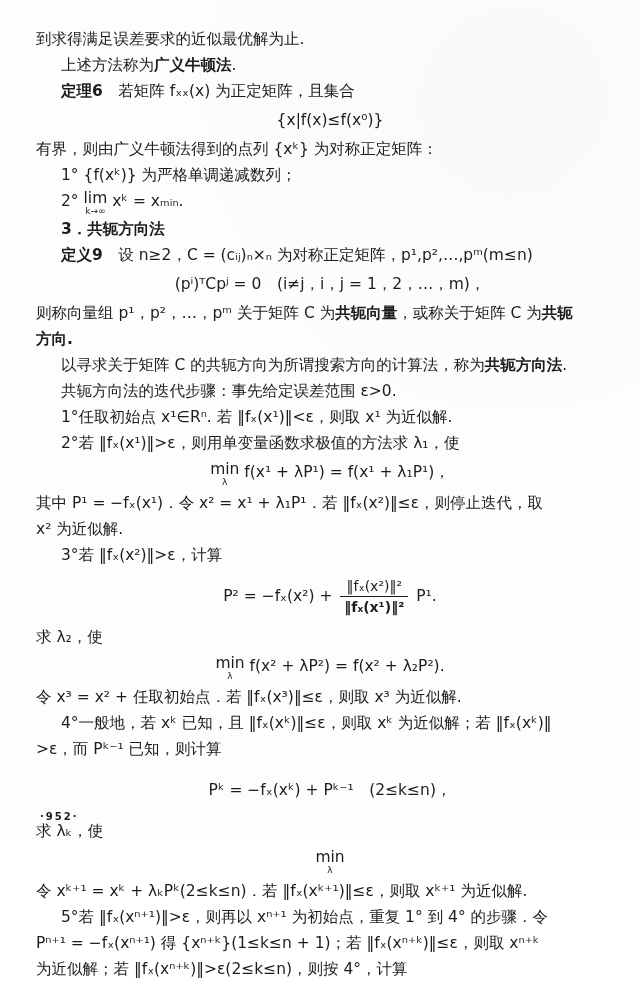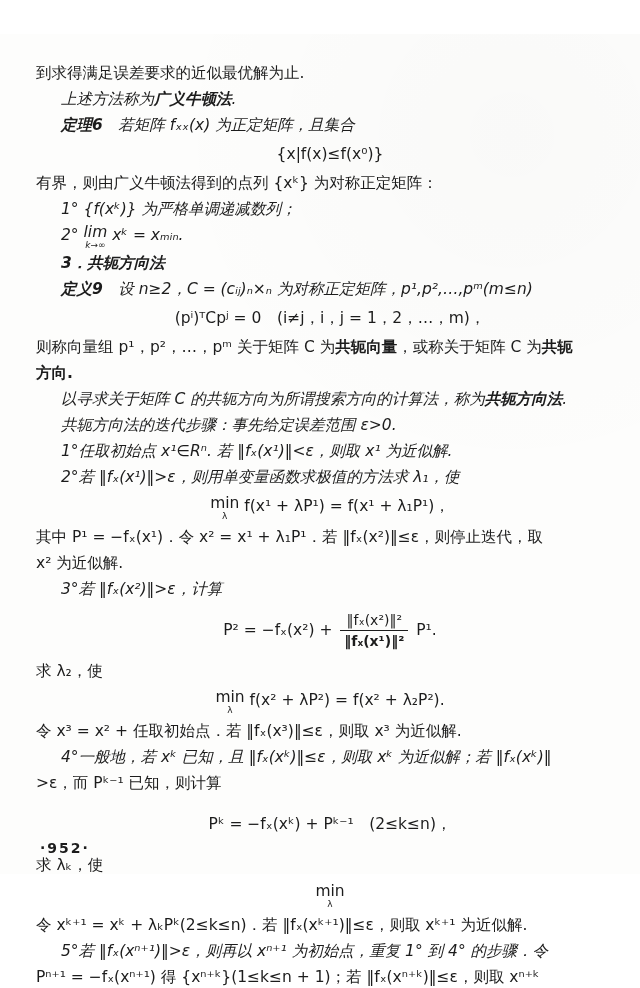--- a/index.html
+++ b/index.html
@@ -9,49 +9,48 @@
     font-family:"DejaVu Sans", sans-serif;
     color:#1c1c1c;
   }
   .page{
     position:relative;width:640px;height:840px;
     background:
       radial-gradient(circle at 80% 12%, rgba(0,0,0,0.015), transparent 40%),
       #fdfdfc;
     box-sizing:border-box;
     padding:26px 16px 0 36px;
-    margin-top:34px;
   }
   .line{
     font-size:15.5px;
     line-height:26px;
     min-height:26px;
     white-space:nowrap;
   }
-  .line.indent{padding-left:25px;font-style:italic;}
+  .line.indent{padding-left:25px;}
   .line.center{text-align:center;padding-left:0;margin:3px 0;}
   .line.tall{line-height:50px;min-height:50px;}
   .b{font-weight:bold;}
   
   .under{
     display:inline-block;text-align:center;vertical-align:-8px;
     line-height:normal;
   }
   .under .op{display:block;line-height:16px;}
   .under .sub{display:block;font-size:9px;line-height:9px;margin-top:1px;}
   
   .frac{
     display:inline-block;text-align:center;vertical-align:middle;
     font-size:14px;line-height:normal;margin:0 3px;
   }
   .frac .num{display:block;border-bottom:1.5px solid #1c1c1c;padding:0 4px 1px;line-height:18px;}
   .frac .den{display:block;padding:1px 4px 0;line-height:18px;font-weight:bold;}
   .page-number{
     position:absolute;left:40px;bottom:18px;
-    font-size:14px;font-weight:bold;letter-spacing:2px;
+    font-size:10px;font-weight:bold;letter-spacing:2px;
   }
 </style>
 </head>
 <body>
 
 <div class="page">
   <div>
       <div class="line flush"><span>到求得满足误差要求的近似最优解为止.</span></div>
       <div class="line indent"><span>上述方法称为</span><span class="b">广义牛顿法</span><span>.</span></div>
       <div class="line indent"><span class="b">定理6</span><span>　若矩阵 fₓₓ(x) 为正定矩阵，且集合</span></div>

